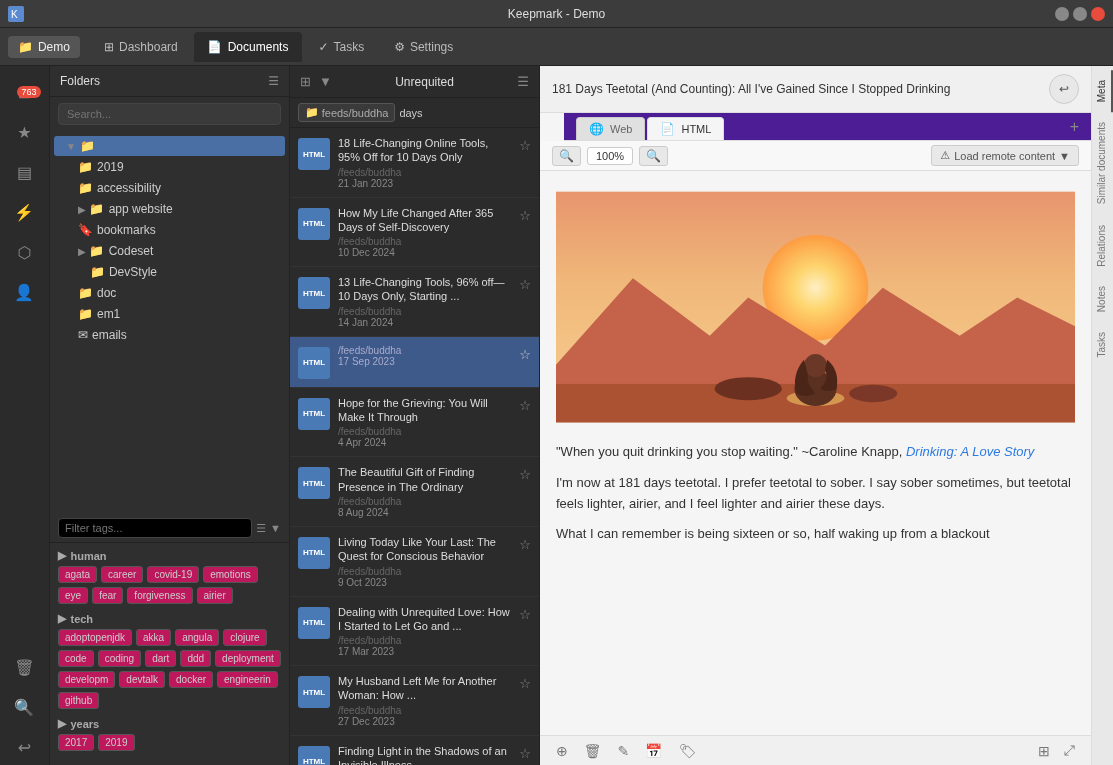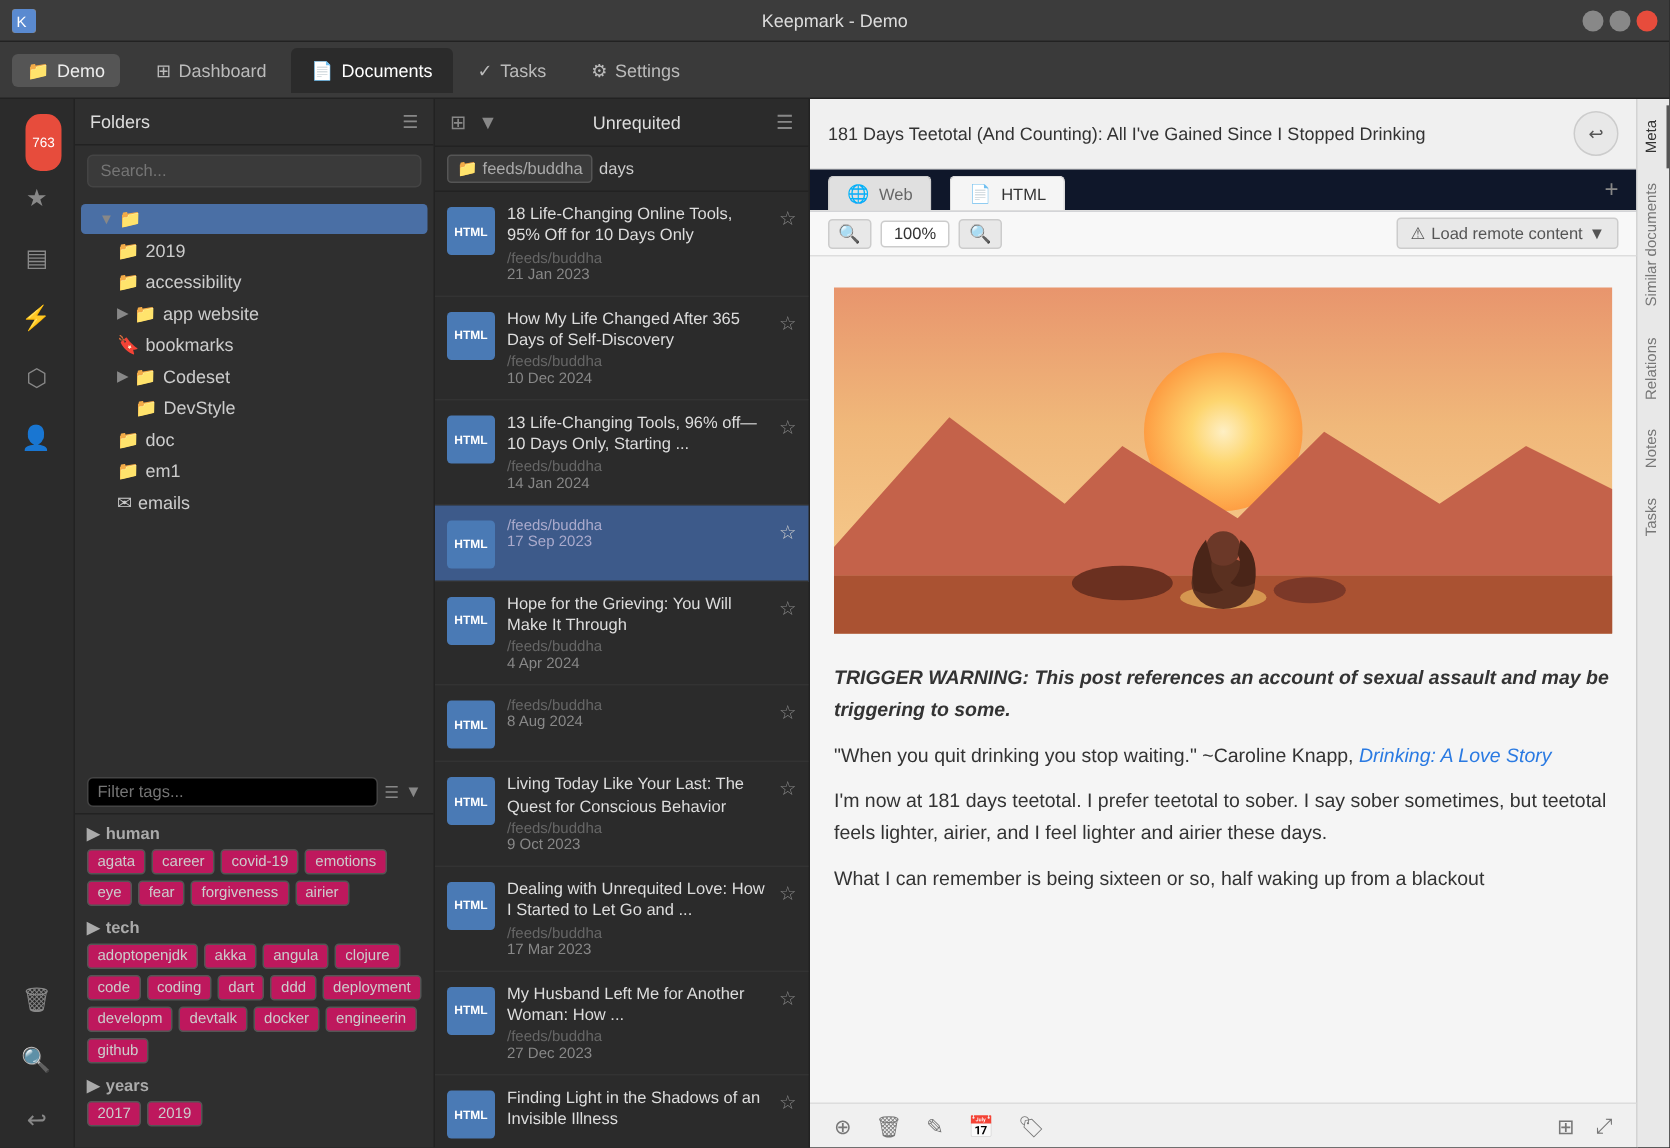--- a/index.html
+++ b/index.html
@@ -18,21 +18,21 @@
     .nav-demo { background: #555; border-radius: 4px; padding: 4px 10px; font-size: 12px; color: #eee; display: flex; align-items: center; gap: 5px; margin-right: 8px; }
     .nav-tab { padding: 5px 14px; border-radius: 4px 4px 0 0; font-size: 12px; color: #bbb; cursor: pointer; display: flex; align-items: center; gap: 5px; height: 30px; }
     .nav-tab.active { background: #2b2b2b; color: #fff; }
 
     
     #main { display: flex; height: calc(765px - 28px - 38px); }
 
     
     #sidebar-icons { width: 50px; background: #2b2b2b; display: flex; flex-direction: column; align-items: center; padding-top: 8px; gap: 4px; border-right: 1px solid #222; }
     .si-icon { width: 36px; height: 36px; border-radius: 6px; display: flex; align-items: center; justify-content: center; cursor: pointer; color: #888; font-size: 16px; position: relative; }
-    .si-badge { position: absolute; top: 2px; right: 2px; background: #e74c3c; color: #fff; border-radius: 10px; font-size: 9px; padding: 14px 4px; }
+    .si-badge { position: absolute; top: 12px; right: 2px; background: #e74c3c; color: #fff; border-radius: 10px; font-size: 9px; padding: 1px 4px; }
 
     
     #folders-panel { width: 240px; background: #2f2f2f; border-right: 1px solid #222; display: flex; flex-direction: column; justify-content: space-between; }
     #folders-header { padding: 8px 10px; display: flex; align-items: center; justify-content: space-between; border-bottom: 1px solid #222; }
     #folders-search { padding: 6px 8px; }
     #folders-search input { width: 100%; background: #3a3a3a; border: 1px solid #444; border-radius: 4px; padding: 4px 8px; color: #ccc; font-size: 11px; outline: none; }
     #folders-tree { flex: 1; overflow-y: auto; padding: 4px 0; }
     .folder-item { padding: 3px 8px 3px 12px; cursor: pointer; display: flex; align-items: center; gap: 4px; color: #ccc; font-size: 12px; border-radius: 3px; margin: 1px 4px; }
     .folder-item.selected { background: #4a6fa5; color: #fff; }
     .folder-icon { font-size: 12px; }
@@ -63,21 +63,21 @@
     .doc-title { font-size: 11px; color: #ddd; line-height: 1.3; margin-bottom: 2px; }
     .doc-meta { font-size: 10px; color: #888; display: flex; justify-content: space-between; }
     .doc-path { font-size: 10px; color: #666; }
     .doc-star { color: #888; font-size: 13px; flex-shrink: 0; cursor: pointer; margin-top: 2px; }
 
     
     #content-panel { flex: 1; background: #f5f5f5; color: #333; display: flex; flex-direction: column; overflow: hidden; }
     #content-header { background: #f0f0f0; padding: 8px 12px; border-bottom: 1px solid #ddd; display: flex; align-items: center; justify-content: space-between; }
     .content-header-actions { display: flex; gap: 6px; align-items: center; }
     .action-btn { background: #e8e8e8; border: 1px solid #ccc; border-radius: 4px; padding: 4px 8px; cursor: pointer; font-size: 12px; color: #555; }
-    #content-tabs { background: #0f172a; padding: 4px 12px 0; display: flex; align-items: flex-end; gap: 12px; border-bottom: 1px solid #ddd; }
+    #content-tabs { background: #4c1d95; padding: 4px 12px 0; display: flex; align-items: flex-end; gap: 2px; border-bottom: 1px solid #ddd; margin-left: 24px; }
     .ctab { padding: 4px 12px; border-radius: 4px 4px 0 0; font-size: 11px; cursor: pointer; color: #666; background: #e0e0e0; border: 1px solid #ccc; border-bottom: none; }
     .ctab.active { background: #f5f5f5; color: #333; border-color: #ddd; }
     .ctab-icon { font-size: 12px; margin-right: 3px; }
     #content-toolbar { background: #f8f8f8; padding: 4px 12px; border-bottom: 1px solid #ddd; display: flex; align-items: center; gap: 6px; }
     .zoom-btn { background: #e8e8e8; border: 1px solid #ccc; border-radius: 3px; padding: 2px 6px; cursor: pointer; font-size: 12px; color: #555; }
     .zoom-value { background: #fff; border: 1px solid #ccc; border-radius: 3px; padding: 2px 8px; font-size: 11px; color: #333; }
     .load-remote { background: #e8e8e8; border: 1px solid #ccc; border-radius: 3px; padding: 3px 8px; cursor: pointer; font-size: 11px; color: #555; margin-left: auto; display: flex; align-items: center; gap: 4px; }
     #content-body { flex: 1; overflow-y: auto; padding: 16px; }
     .article-image { width: 100%; max-height: 260px; object-fit: cover; border-radius: 4px; margin-bottom: 12px; overflow: hidden; }
     .article-text { font-size: 13px; line-height: 1.6; color: #333; }
@@ -363,20 +363,21 @@
           <div class="doc-path">/feeds/buddha</div>
           <div class="doc-meta">
             <span>4 Apr 2024</span>
           </div>
         </div>
         <span class="doc-star">☆</span>
       </div>
       <div class="doc-item">
         <div class="doc-icon">HTML</div>
         <div class="doc-content">
+          <div class="doc-title">The Beautiful Gift of Finding Presence in The Ordinary</div>
           <div class="doc-path">/feeds/buddha</div>
           <div class="doc-meta">
             <span>8 Aug 2024</span>
           </div>
         </div>
         <span class="doc-star">☆</span>
       </div>
       <div class="doc-item">
         <div class="doc-icon">HTML</div>
         <div class="doc-content">
@@ -495,21 +496,20 @@
 
             <path d="M18,20 Q5,35 10,55 Q20,60 30,55 Q20,45 22,35 Z" fill="#4a2518"></path>
             <path d="M42,20 Q55,30 52,50 Q42,55 35,50 Q45,40 40,30 Z" fill="#4a2518"></path>
           </g>
 
           <ellipse cx="200" cy="205" rx="35" ry="12" fill="#6b3020"></ellipse>
           <ellipse cx="330" cy="210" rx="25" ry="9" fill="#7b3828"></ellipse>
         </svg>
       </div>
       <div class="article-text">
-        <p class="trigger-warning">TRIGGER WARNING: This post references an account of sexual assault and may be triggering to some.</p>
         <p class="quote-text">
           <span>"When you quit drinking you stop waiting." ~Caroline Knapp, </span><a href="#" class="quote-link">Drinking: A Love Story</a>
         </p>
         <p>I'm now at 181 days teetotal. I prefer teetotal to sober. I say sober sometimes, but teetotal feels lighter, airier, and I feel lighter and airier these days.</p>
         <p>What I can remember is being sixteen or so, half waking up from a blackout</p>
       </div>
     </div>
 
     <div id="content-footer">
       <button class="footer-btn">⊕</button>

